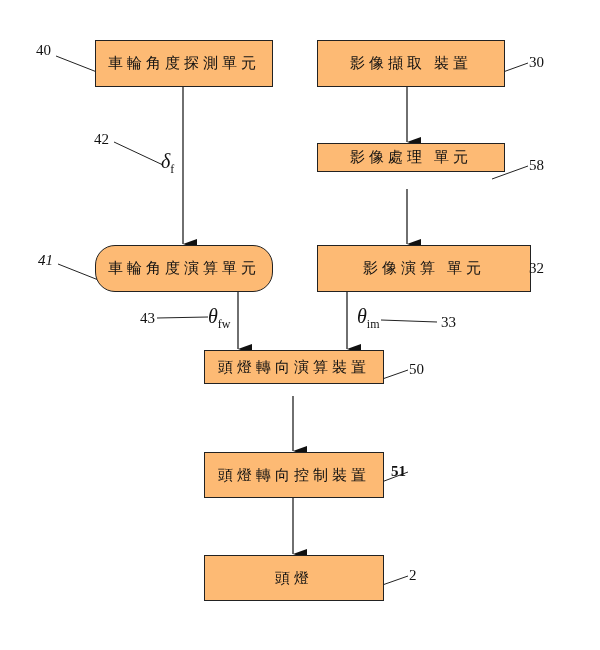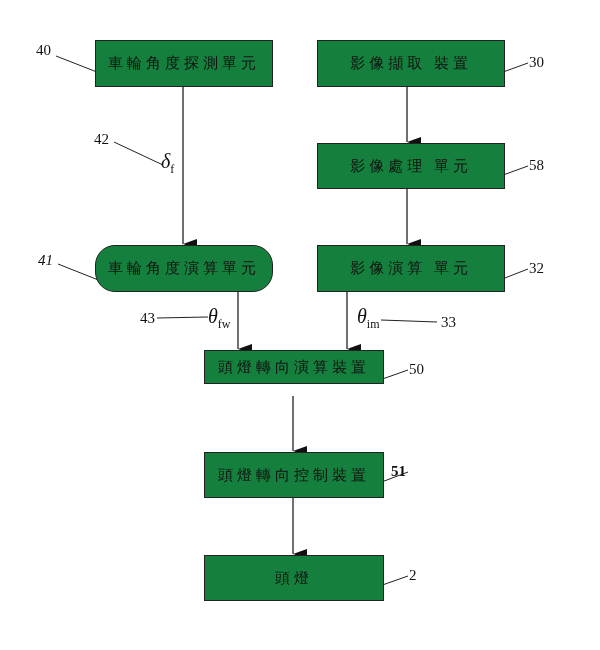--- a/index.html
+++ b/index.html
@@ -1,21 +1,21 @@
 <!DOCTYPE html>
 <html><head>
 <meta charset="utf-8">
 <style>
   html, body { margin: 0; padding: 0; background: #ffffff; }
   body { width: 600px; height: 650px; position: relative; overflow: hidden;
          font-family: "DejaVu Serif", serif; color: #111; }
   svg.wires { position: absolute; left: 0; top: 0; width: 600px; height: 650px; }
-  .box { position: absolute; border: 1.5px solid #222; background: #15803d; box-sizing: border-box;
+  .box { position: absolute; border: 1.5px solid #222; background: #fdba74; box-sizing: border-box;
          display: flex; align-items: center; justify-content: center;
-         font-family: Liberation Serif, serif; font-size: 15px; letter-spacing: 4px; }
+         font-family: Liberation Sans, sans-serif; font-size: 15px; letter-spacing: 4px; }
   .ref { position: absolute; font-family: "Liberation Serif", serif; font-size: 15px; }
   .sym { position: absolute; font-family: "Liberation Serif", serif; font-style: italic; font-size: 20px; }
   .sym sub { font-style: normal; font-size: 12px; }
 </style>
 </head>
 <body>
 
 <svg class="wires" viewBox="0 0 600 650">
   <defs>
     <marker id="ah" markerWidth="10" markerHeight="14" refX="5" refY="14" orient="auto" markerUnits="userSpaceOnUse">
@@ -43,27 +43,27 @@
   <line x1="371" y1="486" x2="408" y2="472" stroke="#222" stroke-width="1"></line>
   <line x1="371" y1="589" x2="408" y2="576" stroke="#222" stroke-width="1"></line>
 </svg>
 
 <div class="box" style="left:95px;top:40px;width:178px;height:47px;">
     <span>車輪角度探測單元</span>
   </div>
 <div class="box" style="left:317px;top:40px;width:188px;height:47px;">
     <span>影像擷取 裝置</span>
   </div>
-<div class="box" style="left:317px;top:143px;width:188px;height:46px;">
+<div class="box" style="left:317px;top:143px;width:188px;height:29px;">
     <span>影像處理 單元</span>
   </div>
 <div class="box" style="left:95px;top:245px;width:178px;height:47px;border-radius:20px;">
     <span>車輪角度演算單元</span>
   </div>
-<div class="box" style="left:317px;top:245px;width:188px;height:47px;">
+<div class="box" style="left:317px;top:245px;width:214px;height:47px;">
     <span>影像演算 單元</span>
   </div>
 <div class="box" style="left:204px;top:350px;width:180px;height:34px;">
     <span>頭燈轉向演算裝置</span>
   </div>
 <div class="box" style="left:204px;top:452px;width:180px;height:46px;">
     <span>頭燈轉向控制裝置</span>
   </div>
 <div class="box" style="left:204px;top:555px;width:180px;height:46px;">
     <span>頭燈</span>

